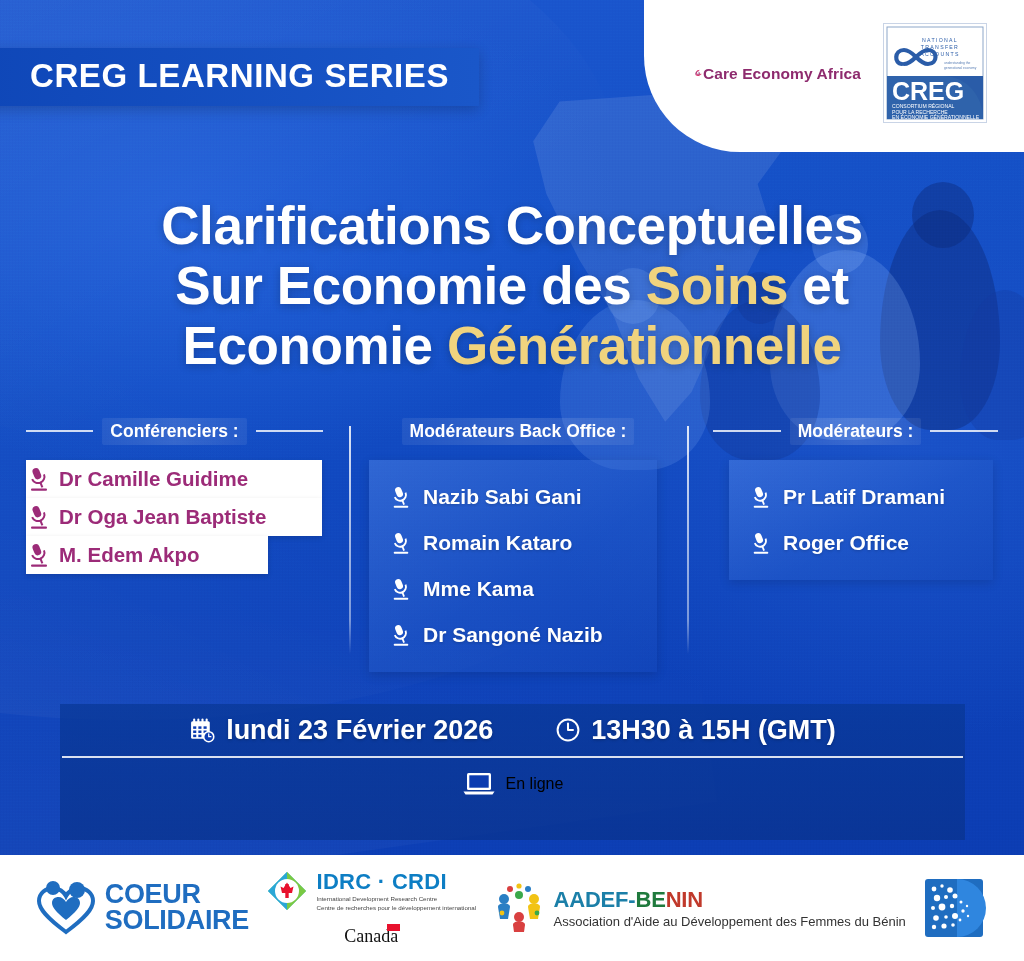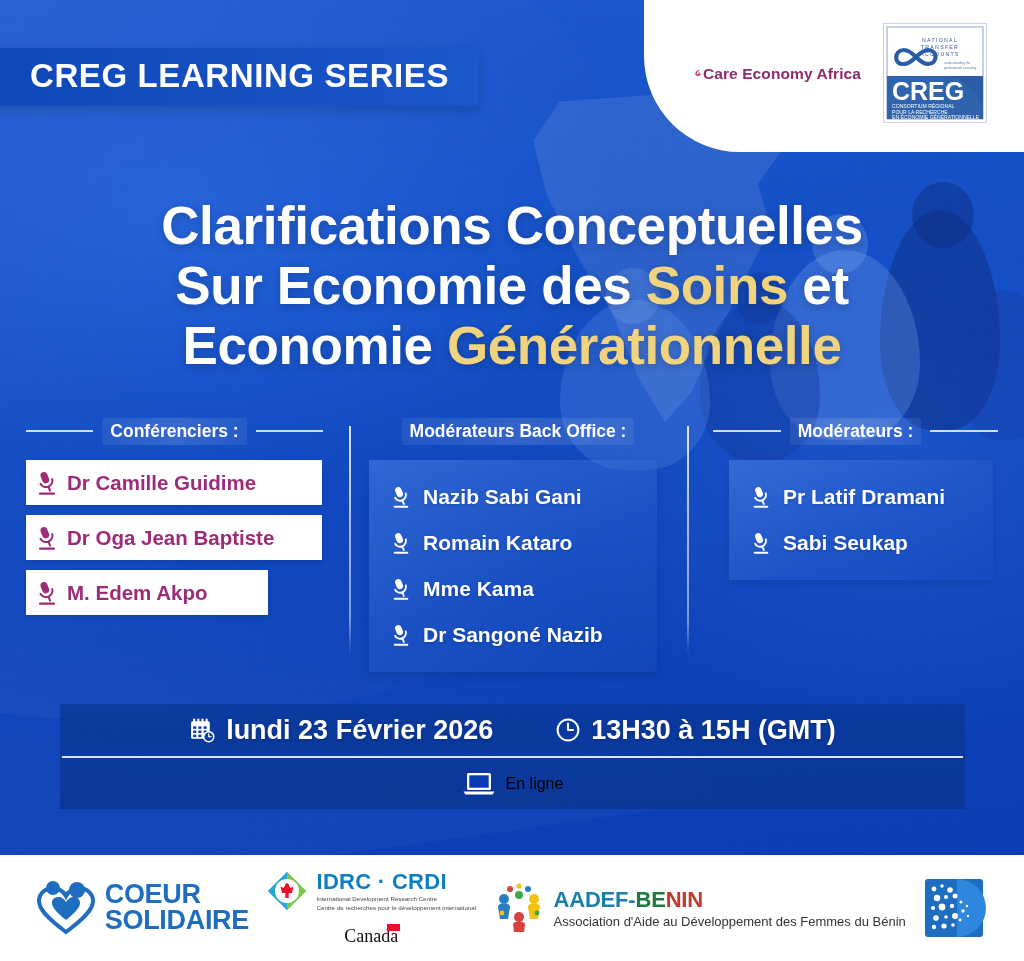--- a/index.html
+++ b/index.html
@@ -119,24 +119,24 @@
   .col-head .rule.none{ visibility:hidden; }
   .col-head .lbl{
     color:#fff; font-size:17.5px; font-weight:600; white-space:nowrap;
     background:linear-gradient(90deg, rgba(255,255,255,.07), rgba(255,255,255,.14), rgba(255,255,255,.07));
     padding:3px 8px; border-radius:2px;
   }
 
   
   .card-white{
     background:#ffffff;
-    margin-bottom:10px;
-    height:45px;
+    margin-bottom:0;
+    height:38px;
     display:flex; align-items:center; gap:9px;
-    padding:0 10px;
+    padding:0 2px;
     box-shadow:0 2px 5px rgba(0,0,0,.14);
   }
   .card-white .nm{
     color:#9c2b78; font-weight:bold; font-size:20.5px; white-space:nowrap;
   }
   .card-white.w1{ width:296px; }
   .card-white.w2{ width:296px; }
   .card-white.w3{ width:242px; }
 
   
@@ -153,21 +153,21 @@
     color:#ffffff; font-weight:bold; font-size:21px; white-space:nowrap;
     text-shadow:0 1px 3px rgba(0,0,0,.2);
   }
   .p-back{ width:288px; margin-left:6px; }
   .p-mods{ width:264px; margin-left:16px; }
 
   .mic{ flex:none; display:block; }
 
   
   .info-bar{
-    position:absolute; left:60px; top:704px; width:905px; height:105px;
+    position:absolute; left:60px; top:704px; width:905px; height:136px;
     background:linear-gradient(180deg, rgba(8,55,150,.72), rgba(9,50,140,.72));
   }
   .info-row{
     height:52px; display:flex; align-items:center; justify-content:center; gap:62px;
   }
   .info-row .item{ display:flex; align-items:center; gap:10px; }
   .info-row .txt{
     color:#fff; font-weight:bold; font-size:27px; white-space:nowrap;
     text-shadow:0 1px 3px rgba(0,0,0,.25);
   }
@@ -403,21 +403,21 @@
         </div>
         <div class="row">
           <svg class="mic" width="20" height="24" viewBox="0 0 22 26">
             <g transform="rotate(-22 11 13)">
               <rect x="7.5" y="1.5" width="7" height="11.5" rx="3.5" fill="#fff"></rect>
               <path d="M4.6 10.5 a6.4 6.4 0 0 0 12.8 0" fill="none" stroke="#fff" stroke-width="2"></path>
               <rect x="10" y="16" width="2" height="6" fill="#fff"></rect>
             </g>
             <rect x="3" y="22.5" width="16" height="2.2" rx="1" fill="#fff"></rect>
           </svg>
-          <span class="nm">Sabi Seukap</span>
+          <span class="nm">Roger Office</span>
         </div>
       </div>
     </div>
   </div>
 
   <div class="info-bar">
     <div class="info-row">
       <div class="item">
         <svg width="27" height="27" viewBox="0 0 26 26">
           <rect x="2" y="4" width="18" height="17" rx="1.5" fill="#fff"></rect>

